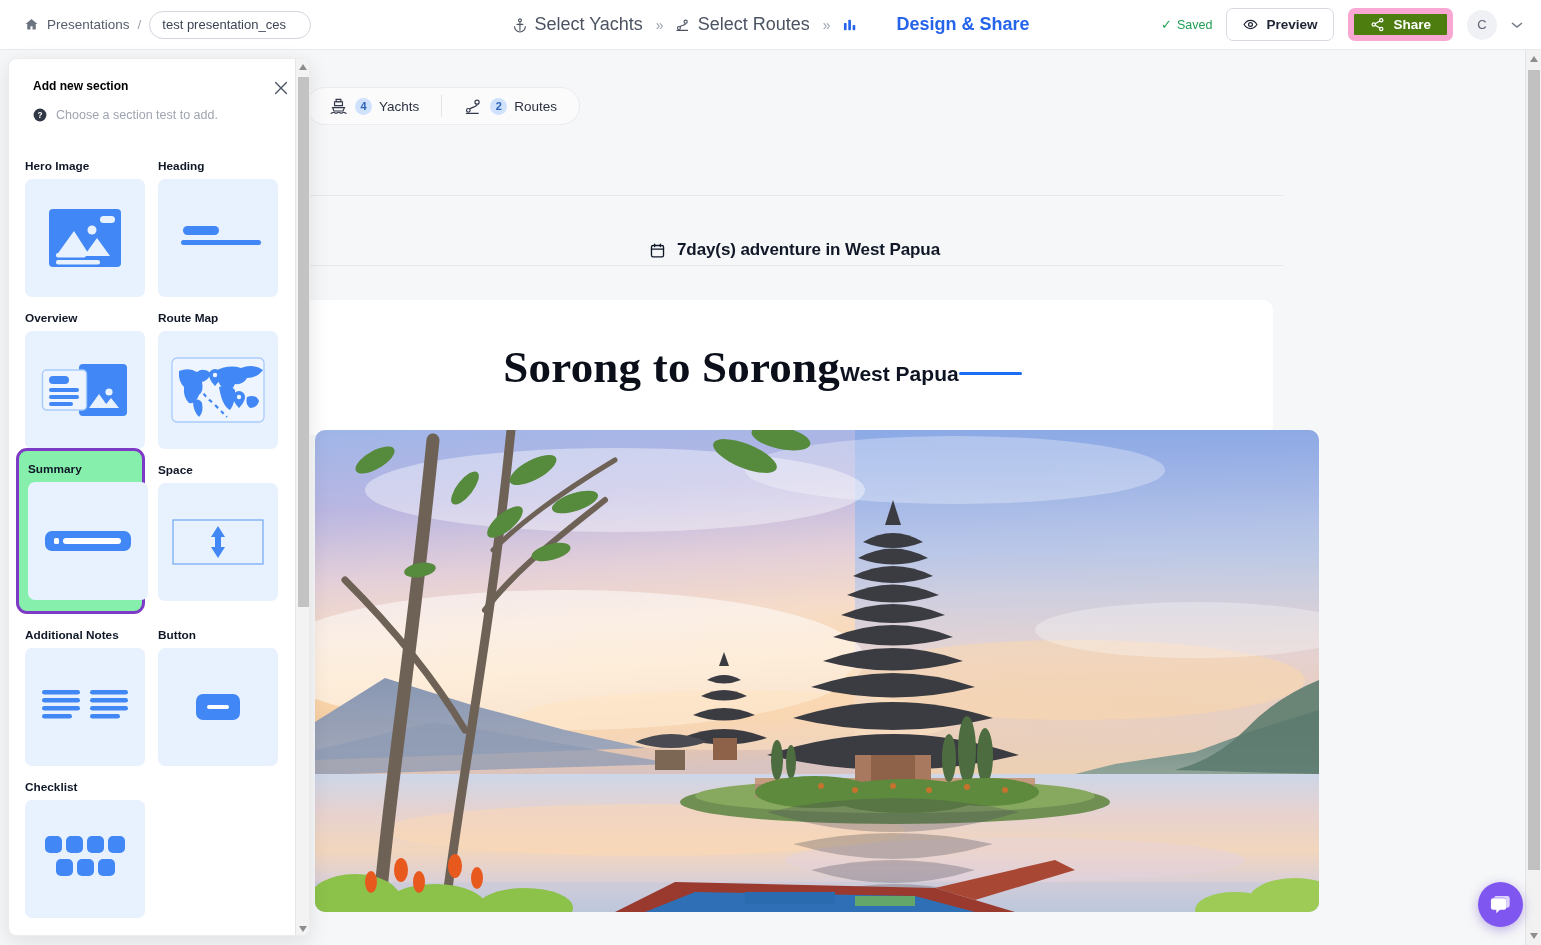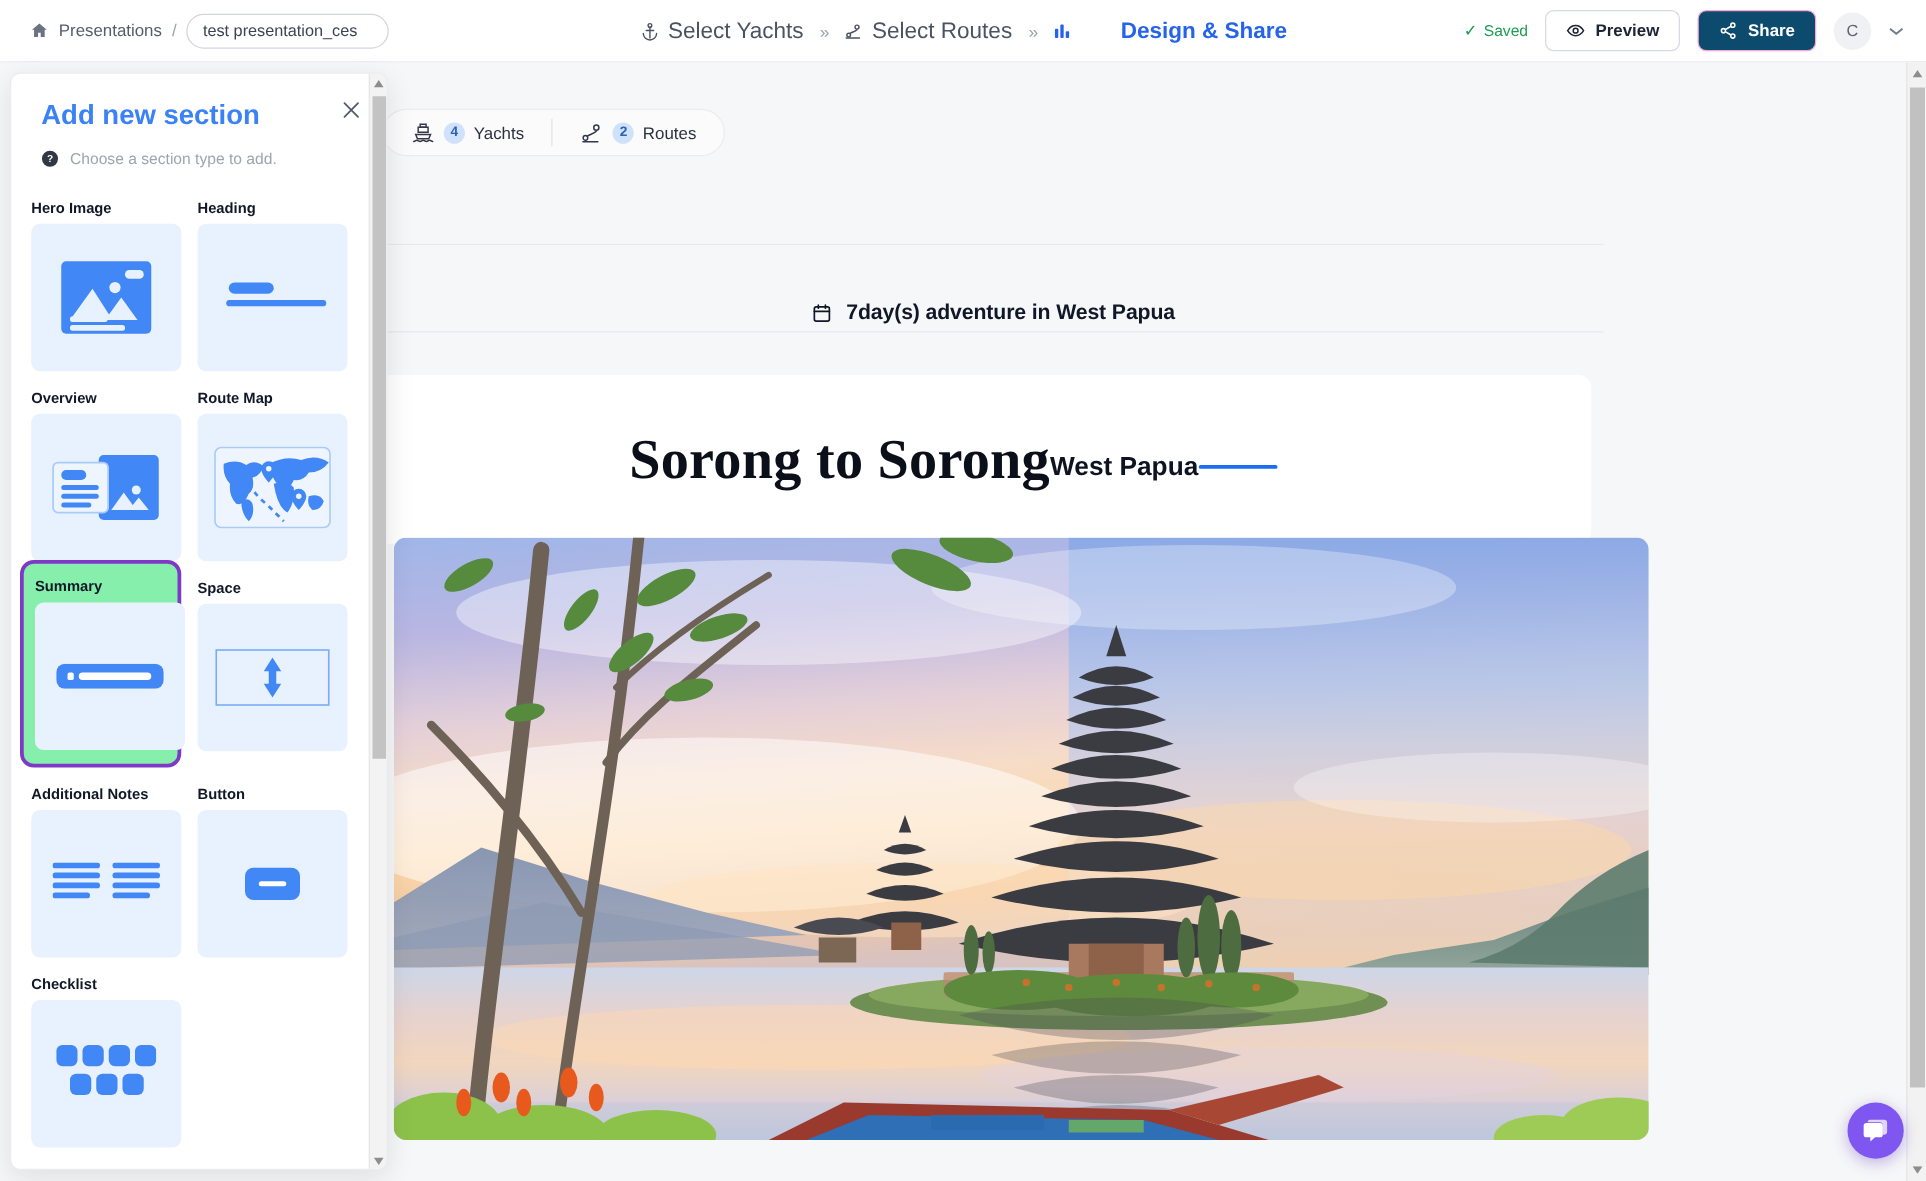--- a/index.html
+++ b/index.html
@@ -58,21 +58,21 @@
   #saved { display:flex; align-items:center; gap:5px;
     font-size: 12.5px; color: #1e9e54; font-weight: 500; }
   #saved .chk { font-size: 13px; }
   .btn {
     display: flex; align-items: center; gap: 8px;
     height: 33px; border-radius: 7px;
     font-size: 13.5px; font-weight: 600; cursor: pointer;
     padding: 0 16px; white-space: nowrap;
   }
   #preview-btn { background:#fff; color:#1d2433; border:1px solid #d7dae1; }
-  #share-btn { background:#0c4a6e; color:#fff; border:1px solid #f9a8d4; }
+  #share-btn { background:#4d7c0f; color:#fff; border:6px solid #f9a8d4; }
   .btn-ico { width:15px; height:15px; display:block; }
   #avatar {
     width: 30px; height: 30px; border-radius: 50%;
     background: #f0f1f4; color:#5d6575;
     display:flex; align-items:center; justify-content:center;
     font-size: 13px; cursor:pointer;
   }
   #avatar-chev { color:#737b8a; font-size: 12px; cursor:pointer; }
 
   
@@ -165,21 +165,21 @@
     position: absolute; left: 8px; top: 58px;
     width: 302px; height: 878px;
     background: #fff;
     border: 1px solid #ebecee;
     border-radius: 8px;
     box-shadow: 0 6px 22px rgba(16,24,40,.10);
     z-index: 50;
     overflow: hidden;
   }
   #panel-head { position:relative; padding: 20px 22px 0 24px; }
-  #panel-title { font-size: 22px; font-weight: 700; color:#3b82f6; }
+  #panel-title { font-size: 12px; font-weight: 700; color:#000000; }
   #panel-close {
     position:absolute; right: 18px; top: 19px;
     width: 20px; height: 20px; cursor:pointer; color:#51596a;
   }
   #panel-close svg { width:100%; height:100%; display:block; }
   #panel-hint {
     display:flex; align-items:center; gap: 9px;
     margin-top: 15px;
   }
   .q-ico { width:14px; height:14px; display:block; }
@@ -567,21 +567,21 @@
           <path d="M5.5 5.5 18.5 18.5M18.5 5.5 5.5 18.5"></path>
         </svg>
     </div>
     <div id="panel-hint">
       <span>
         <svg class="q-ico" viewBox="0 0 24 24">
             <circle cx="12" cy="12" r="11" fill="#303845"></circle>
             <text x="12" y="17" font-size="14" font-family="Liberation Sans, sans-serif" font-weight="700" fill="#fff" text-anchor="middle">?</text>
           </svg>
       </span>
-      <span>Choose a section type to add.</span>
+      <span>Choose a section test to add.</span>
     </div>
   </div>
 
   <div id="panel-scrollarea">
     <div id="grid">
 
       <div class="sec-cell">
         <div class="sec-label">Hero Image</div>
         <div class="sec-thumb">
           <span>

